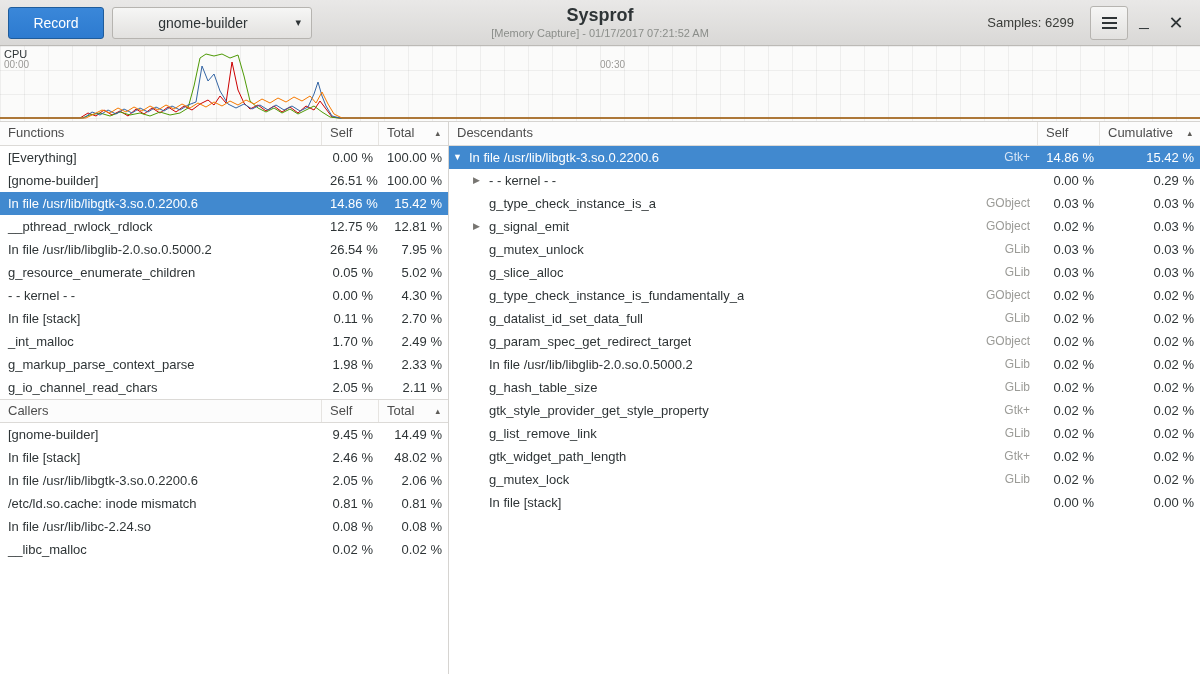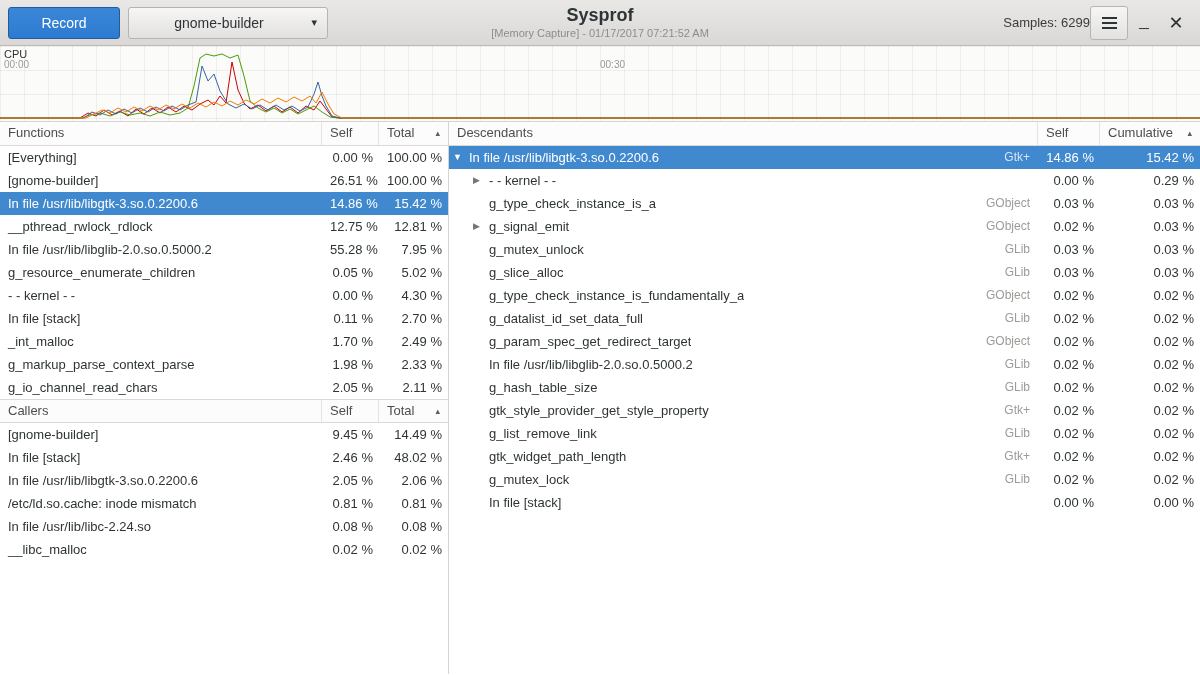--- a/index.html
+++ b/index.html
@@ -29,21 +29,21 @@
     height:32px;
     border-radius:3px;
     border:1px solid #b6b4b0;
     background:linear-gradient(#f6f6f5,#e2e1df);
     color:#2e3436;
     font-size:14px;
     font-family:inherit;
     cursor:default;
   }
   .record-btn {
-    width:112px;
+    width:96px;
     border:1px solid #1f5c9b;
     background:linear-gradient(#3a87d9,var(--accent));
     color:#ffffff;
     font-weight:500;
   }
   .process-btn {
     margin-left:8px;
     width:200px;
     position:relative;
     text-align:center;
@@ -64,21 +64,21 @@
     text-align:center;
     line-height:1.25;
   }
   .title { font-size:18px; font-weight:bold; color:#2e3436; }
   .subtitle { font-size:11px; color:#8b8e8a; }
   .header-right {
     margin-left:auto;
     display:flex;
     align-items:center;
   }
-  .samples { font-size:13px; color:#3a3c39; }
+  .samples { font-size:13px; color:#3a3c39; margin-right:16px; }
   .menu-btn {
     width:38px; height:34px;
     display:flex; align-items:center; justify-content:center;
   }
   .hamburger {
     display:block;
     width:15px; height:2px;
     background:#2e3436;
     box-shadow:0 -5px 0 #2e3436, 0 5px 0 #2e3436;
   }
@@ -250,21 +250,21 @@
           <div class="cell col-self num">14.86 %</div>
           <div class="cell col-total num">15.42 %</div>
         </div>
         <div class="trow">
           <div class="cell col-name">__pthread_rwlock_rdlock</div>
           <div class="cell col-self num">12.75 %</div>
           <div class="cell col-total num">12.81 %</div>
         </div>
         <div class="trow">
           <div class="cell col-name">In file /usr/lib/libglib-2.0.so.0.5000.2</div>
-          <div class="cell col-self num">55.28 %</div>
+          <div class="cell col-self num">26.54 %</div>
           <div class="cell col-total num">7.95 %</div>
         </div>
         <div class="trow">
           <div class="cell col-name">g_resource_enumerate_children</div>
           <div class="cell col-self num">0.05 %</div>
           <div class="cell col-total num">5.02 %</div>
         </div>
         <div class="trow">
           <div class="cell col-name">- - kernel - -</div>
           <div class="cell col-self num">0.00 %</div>

